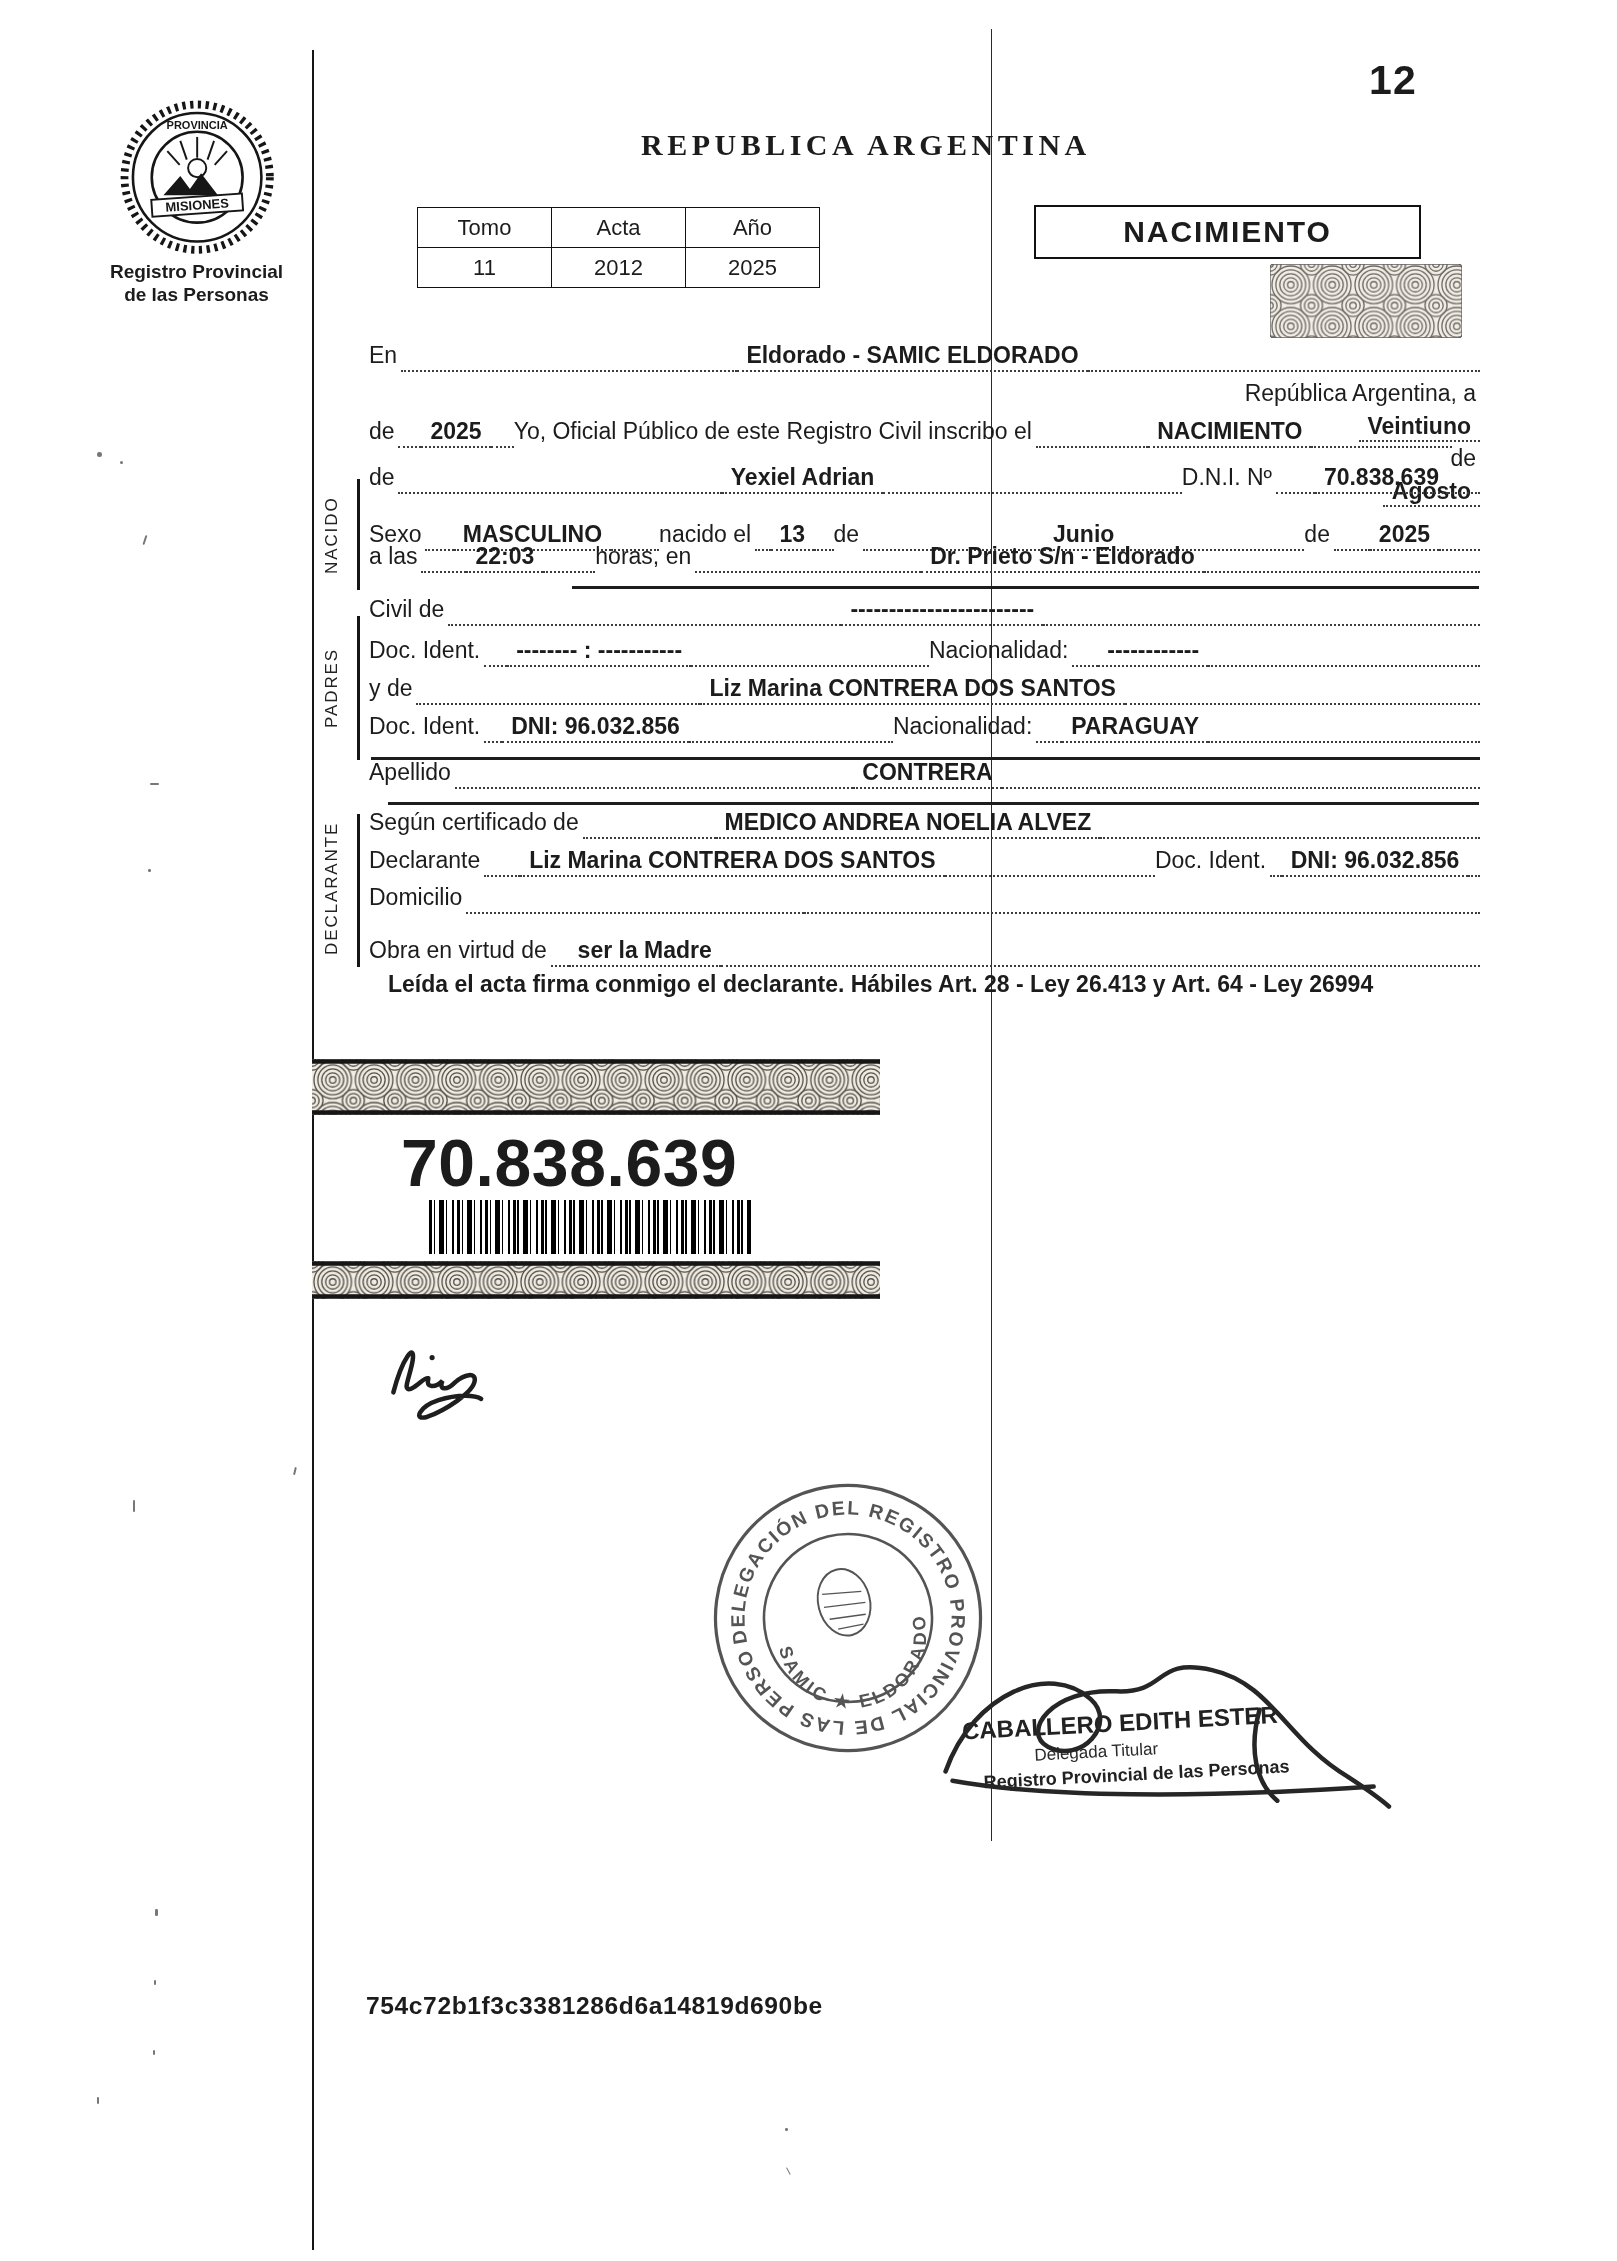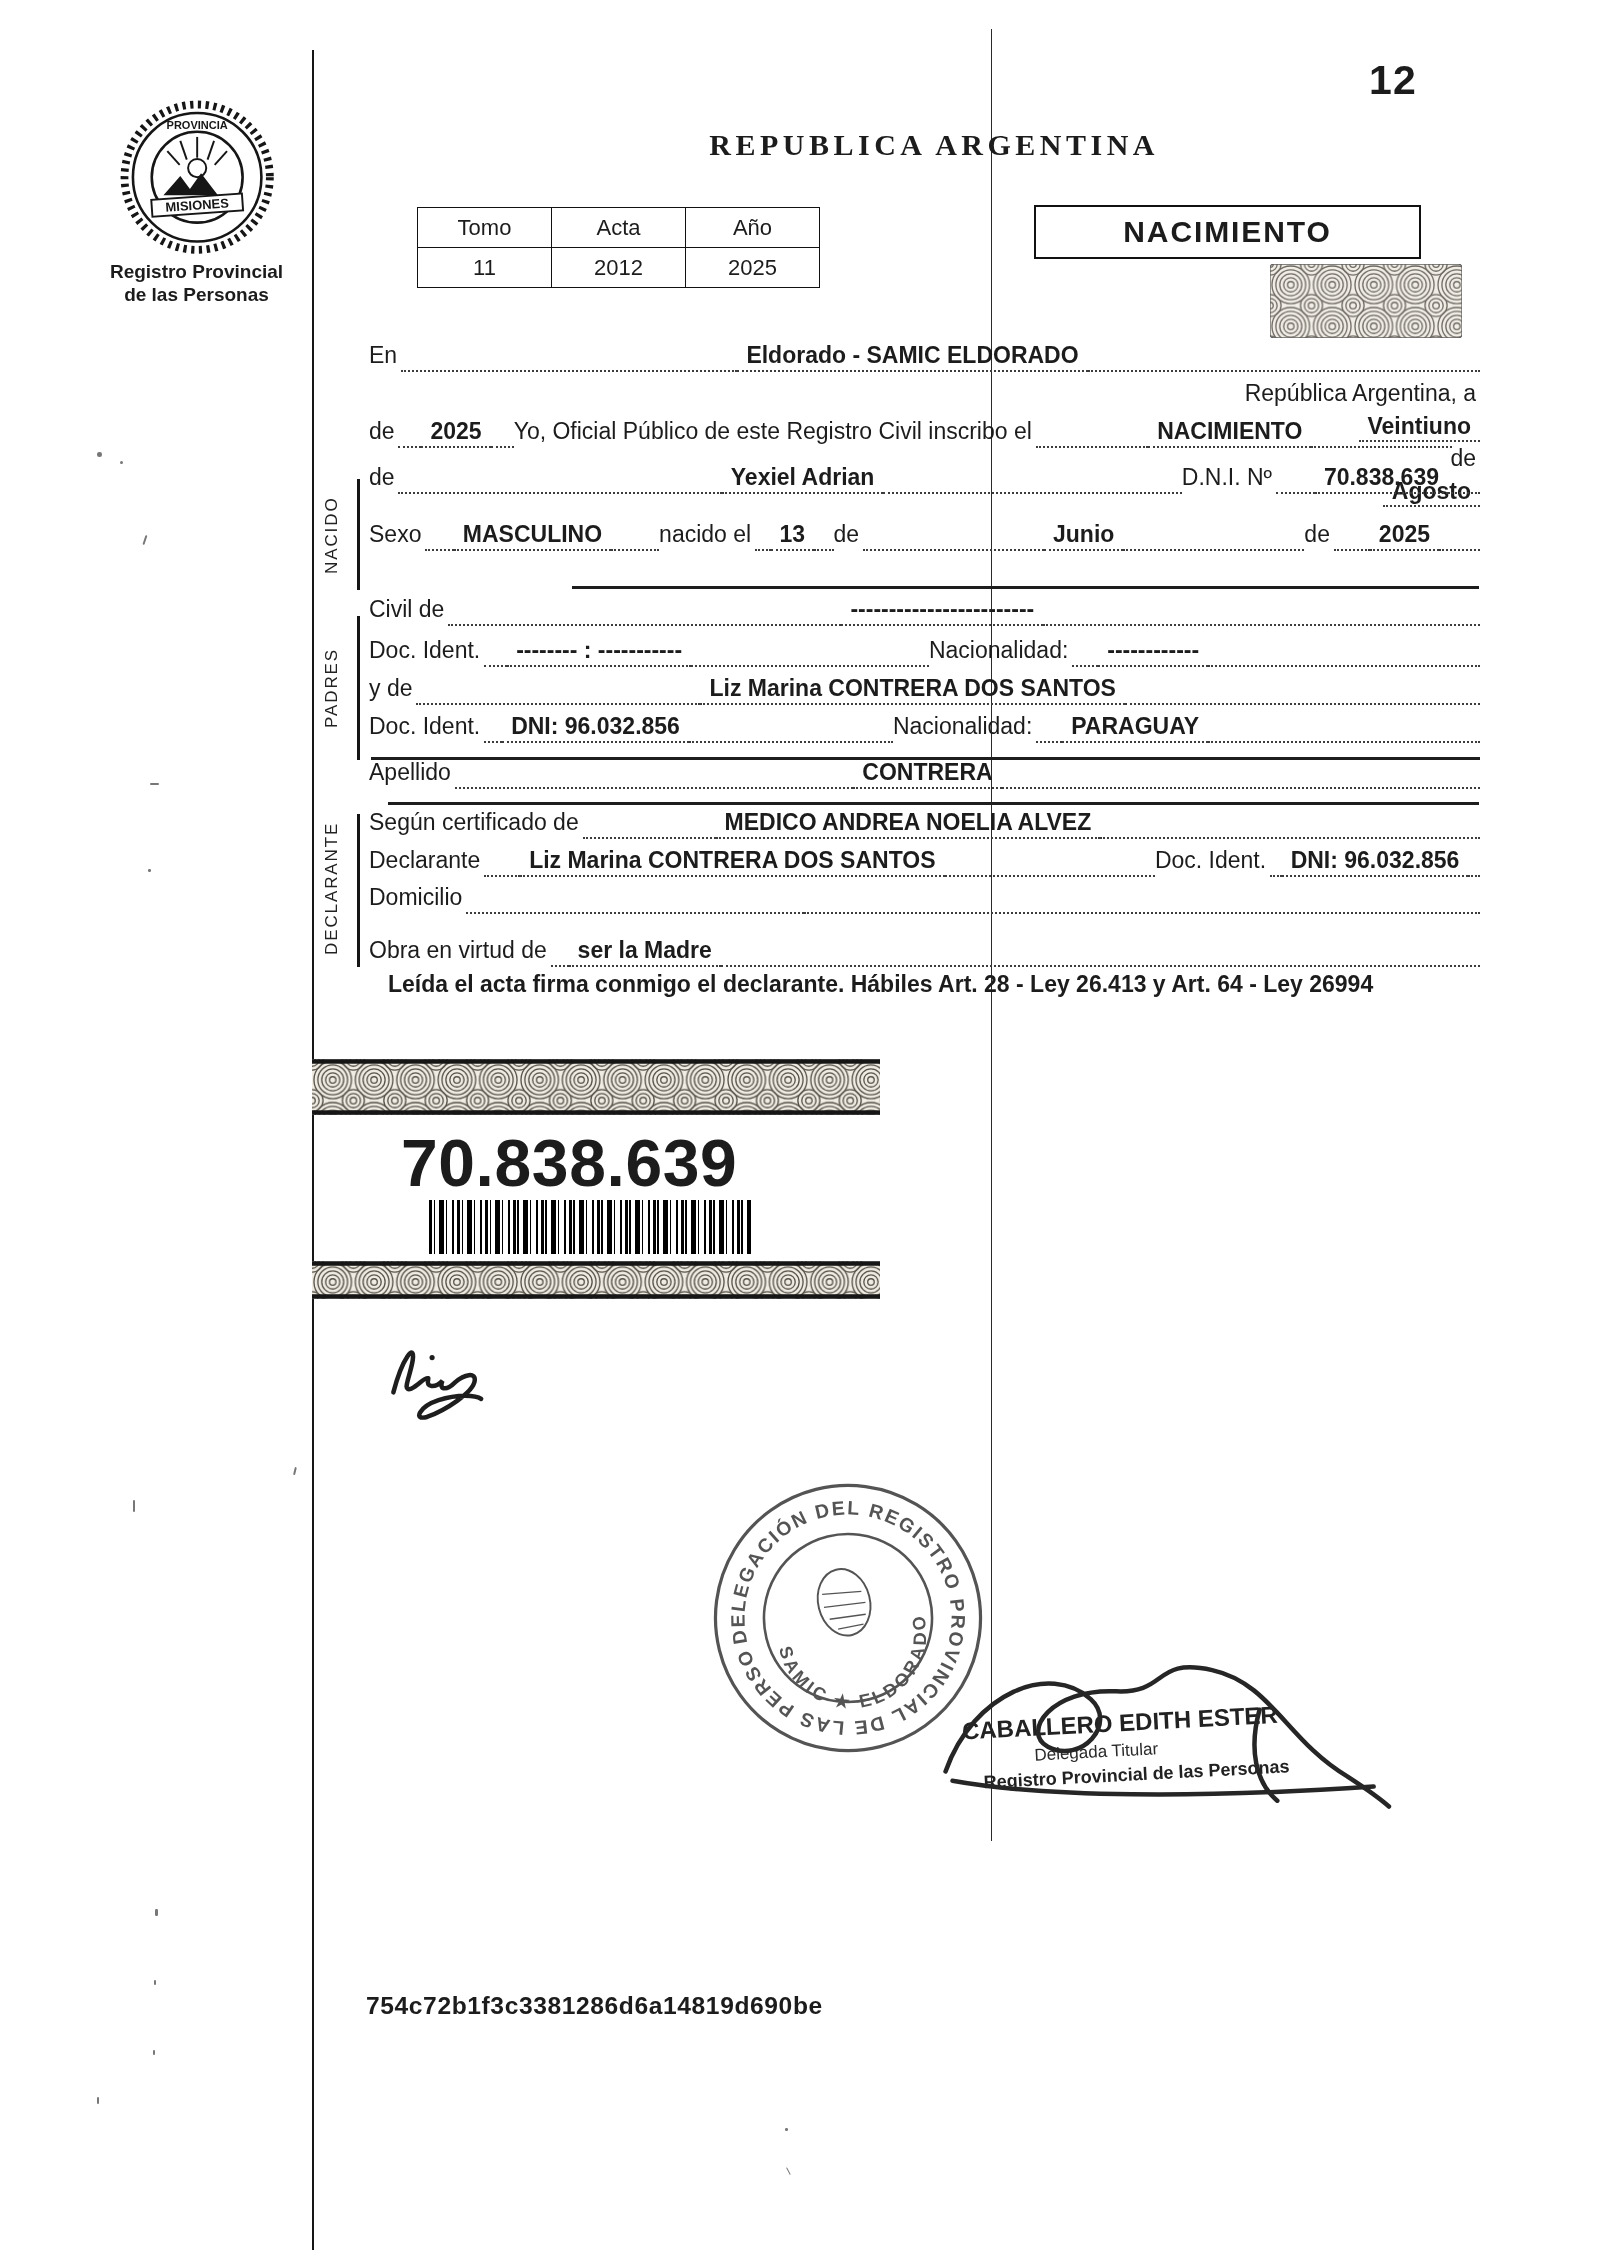--- a/index.html
+++ b/index.html
@@ -7,21 +7,21 @@
         font-family:"Liberation Sans",sans-serif;color:#1c1c1c;}
   .abs{position:absolute;}
 
   
   .left-rule{left:312px;top:50px;width:1.9px;height:2200px;background:#161616;}
   .center-rule{left:991px;top:29px;width:1.3px;height:1812px;background:#2a2a2a;}
   .solid-rule{height:2.6px;background:#1d1d1d;}
 
   
   .page-number{left:1369px;top:57px;font-size:41px;font-weight:bold;letter-spacing:1.3px;}
-  .doc-title{left:641px;top:128px;width:518px;text-align:right;font-family:"Liberation Serif",serif;
+  .doc-title{left:641px;top:128px;width:518px;text-align:left;font-family:"Liberation Serif",serif;
              font-weight:bold;font-size:30px;letter-spacing:4.5px;}
   .seal-wrap{left:118px;top:98px;width:159px;height:159px;}
   .seal-caption{left:83px;top:261px;width:227px;text-align:center;font-size:19px;font-weight:bold;line-height:1.2;}
 
   table.record-table{left:417px;top:207px;border-collapse:collapse;position:absolute;}
   table.record-table td{border:1.9px solid #111;width:133px;height:39px;text-align:center;
                         font-size:22px;padding:0;}
   table.record-table tr.vals td{font-weight:normal;}
 
   .type-box{left:1034px;top:205px;width:383px;height:50px;border:2.6px solid #111;
@@ -203,20 +203,30 @@
     <span class="lbl">de</span>
     <span class="dots" style="flex:1"></span>
     <span class="val">Junio</span>
     <span class="dots" style="flex:1"></span>
     <span class="lbl">de</span>
     <span class="dots" style="width:36px"></span>
     <span class="val">2025</span>
     <span class="dots" style="width:41px"></span>
   </div>
 
+  <div class="row" style="top:542px;">
+    <span class="lbl">a las</span>
+    <span class="dots" style="width:45px"></span>
+    <span class="val">22:03</span>
+    <span class="dots" style="width:52px"></span>
+    <span class="lbl">horas, en</span>
+    <span class="dots" style="flex:0.9"></span>
+    <span class="val">Dr. Prieto S/n - Eldorado</span>
+    <span class="dots" style="flex:1.1"></span>
+  </div>
   <div class="abs solid-rule" style="left:572px;top:586px;width:907px;"></div>
 
   <div class="row" style="top:595px;">
     <span class="lbl">Civil de</span>
     <span class="dots" style="flex:0.9"></span>
     <span class="val">------------------------</span>
     <span class="dots" style="flex:1"></span>
   </div>
 
   <div class="row" style="top:636px;">

